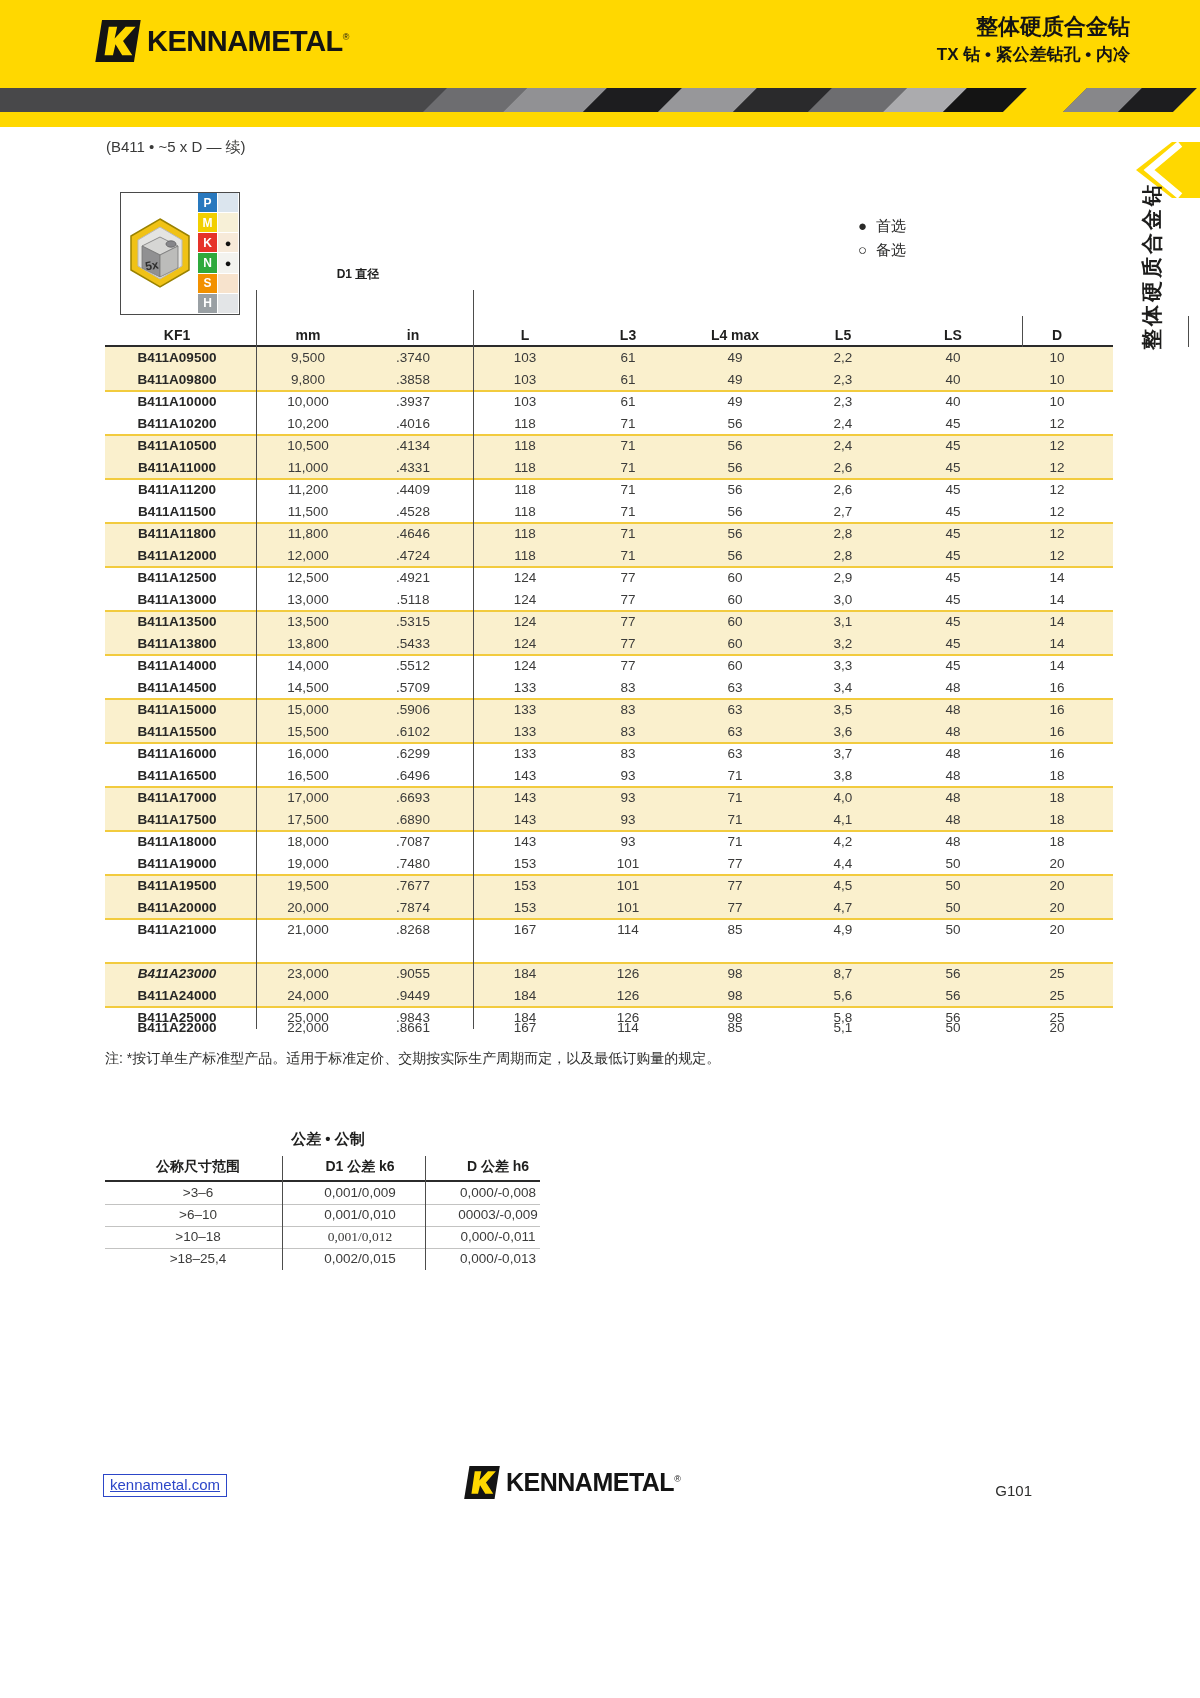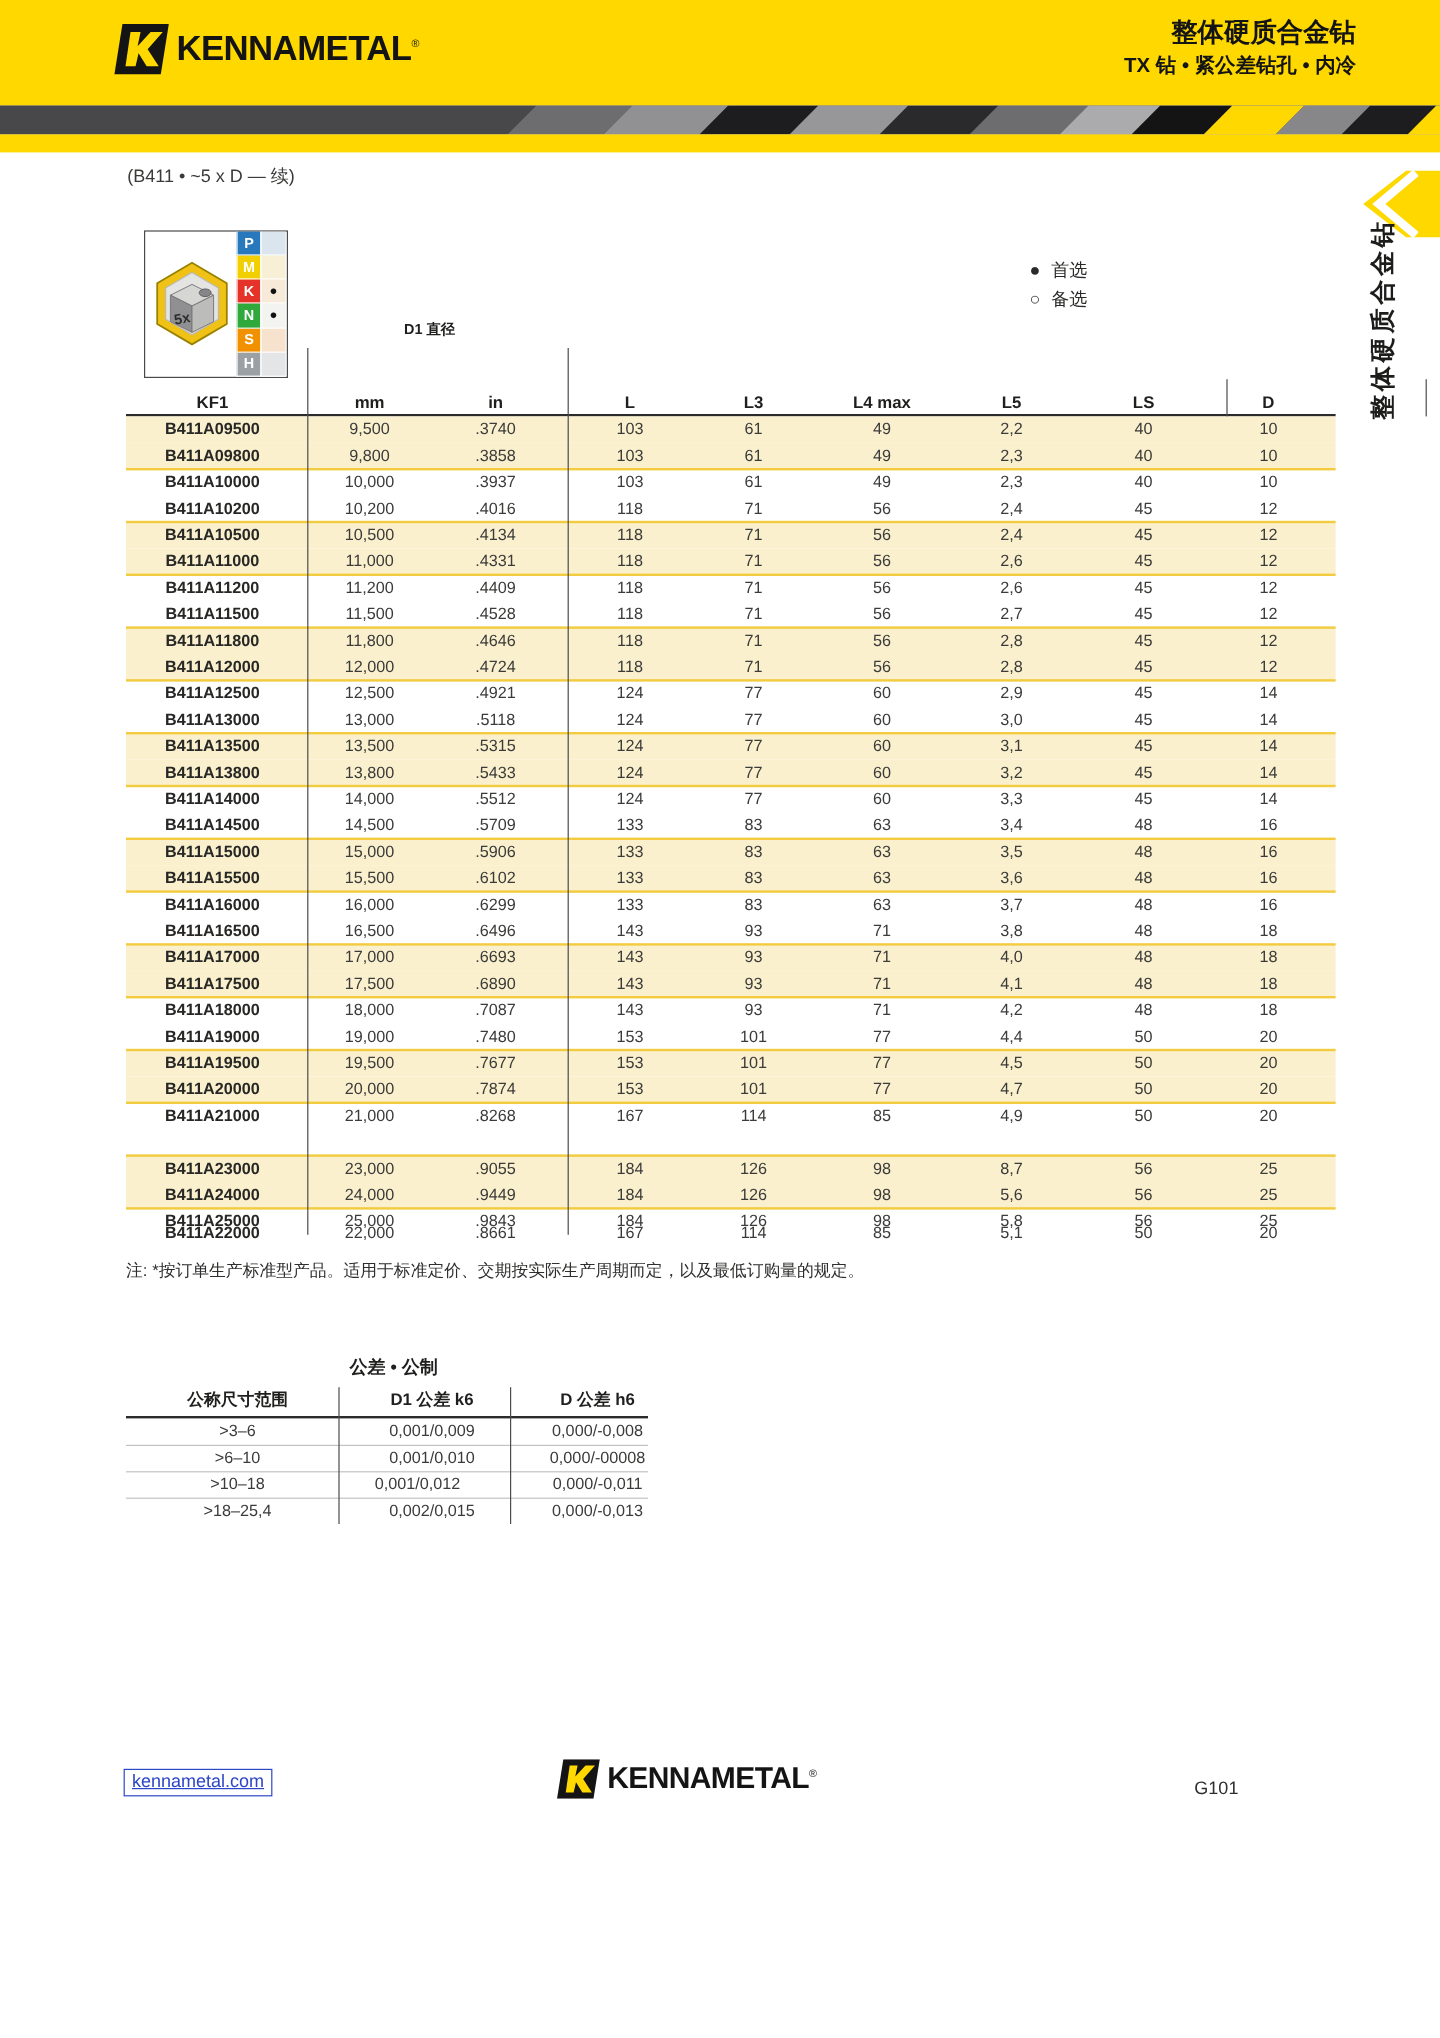--- a/index.html
+++ b/index.html
@@ -468,21 +468,21 @@
       <span class="tcell" style="left: 203px;">22,000</span>
       <span class="tcell" style="left: 308px;">.8661</span>
       <span class="tcell" style="left: 420px;">167</span>
       <span class="tcell" style="left: 523px;">114</span>
       <span class="tcell" style="left: 630px;">85</span>
       <span class="tcell" style="left: 738px;">5,1</span>
       <span class="tcell" style="left: 848px;">50</span>
       <span class="tcell" style="left: 952px;">20</span>
     </div>
     <div class="trow hl gline" style="top: 616px;">
-      <span class="tcell code" style="left: 72px;">B411A23000</span>
+      <span class="tcell code" style="left: 72px; font-style: italic;">B411A23000</span>
       <span class="tcell" style="left: 203px;">23,000</span>
       <span class="tcell" style="left: 308px;">.9055</span>
       <span class="tcell" style="left: 420px;">184</span>
       <span class="tcell" style="left: 523px;">126</span>
       <span class="tcell" style="left: 630px;">98</span>
       <span class="tcell" style="left: 738px;">8,7</span>
       <span class="tcell" style="left: 848px;">56</span>
       <span class="tcell" style="left: 952px;">25</span>
     </div>
     <div class="trow hl" style="top: 638px;">
@@ -525,25 +525,25 @@
 <div id="tol-header-line"></div>
 <div id="tol-rows">
     <div class="tolrow" style="top: 0px;">
       <span class="tcell" style="left: 93px;">&gt;3–6</span>
       <span class="tcell" style="left: 255px;">0,001/0,009</span>
       <span class="tcell" style="left: 393px;">0,000/-0,008</span>
     </div>
     <div class="tolrow sep" style="top: 22px;">
       <span class="tcell" style="left: 93px;">&gt;6–10</span>
       <span class="tcell" style="left: 255px;">0,001/0,010</span>
-      <span class="tcell" style="left: 393px;">0,000/-00008</span>
+      <span class="tcell" style="left: 393px;">00003/-0,009</span>
     </div>
     <div class="tolrow sep" style="top: 44px;">
       <span class="tcell" style="left: 93px;">&gt;10–18</span>
-      <span class="tcell" style="left: 243px;">0,001/0,012</span>
+      <span class="tcell" style="left: 255px; font-family: Liberation Serif, serif;">0,001/0,012</span>
       <span class="tcell" style="left: 393px;">0,000/-0,011</span>
     </div>
     <div class="tolrow sep" style="top: 66px;">
       <span class="tcell" style="left: 93px;">&gt;18–25,4</span>
       <span class="tcell" style="left: 255px;">0,002/0,015</span>
       <span class="tcell" style="left: 393px;">0,000/-0,013</span>
     </div>
   </div>
 <div class="vline" style="left:282px;top:1156px;height:114px;"></div>
 <div class="vline" style="left:425px;top:1156px;height:114px;"></div>

